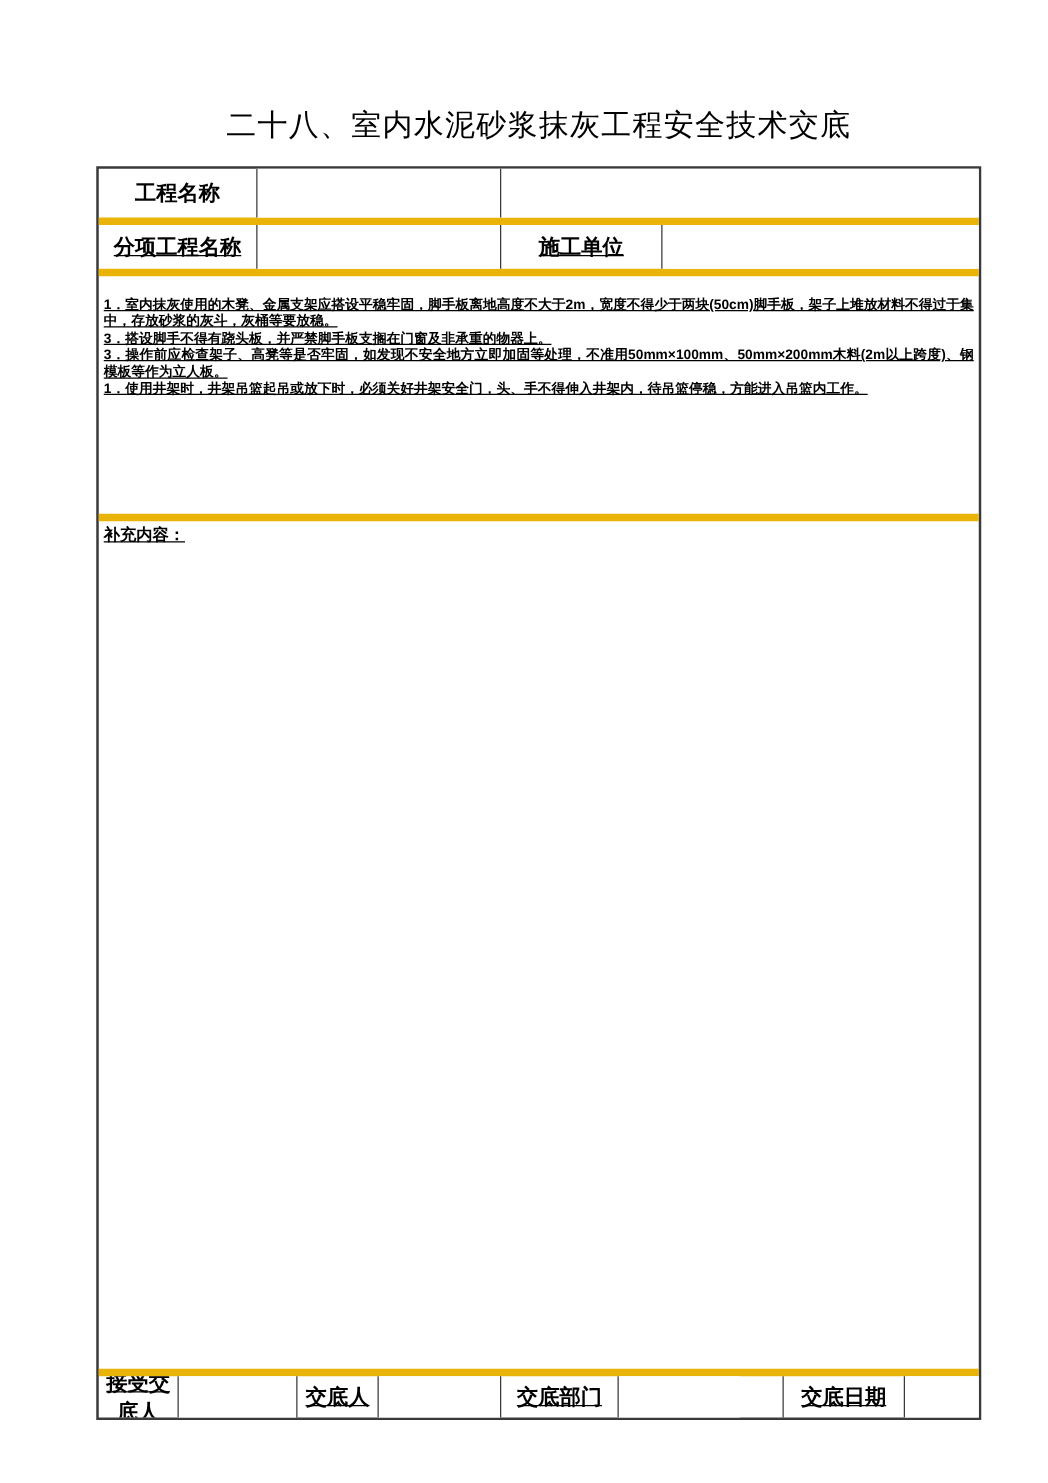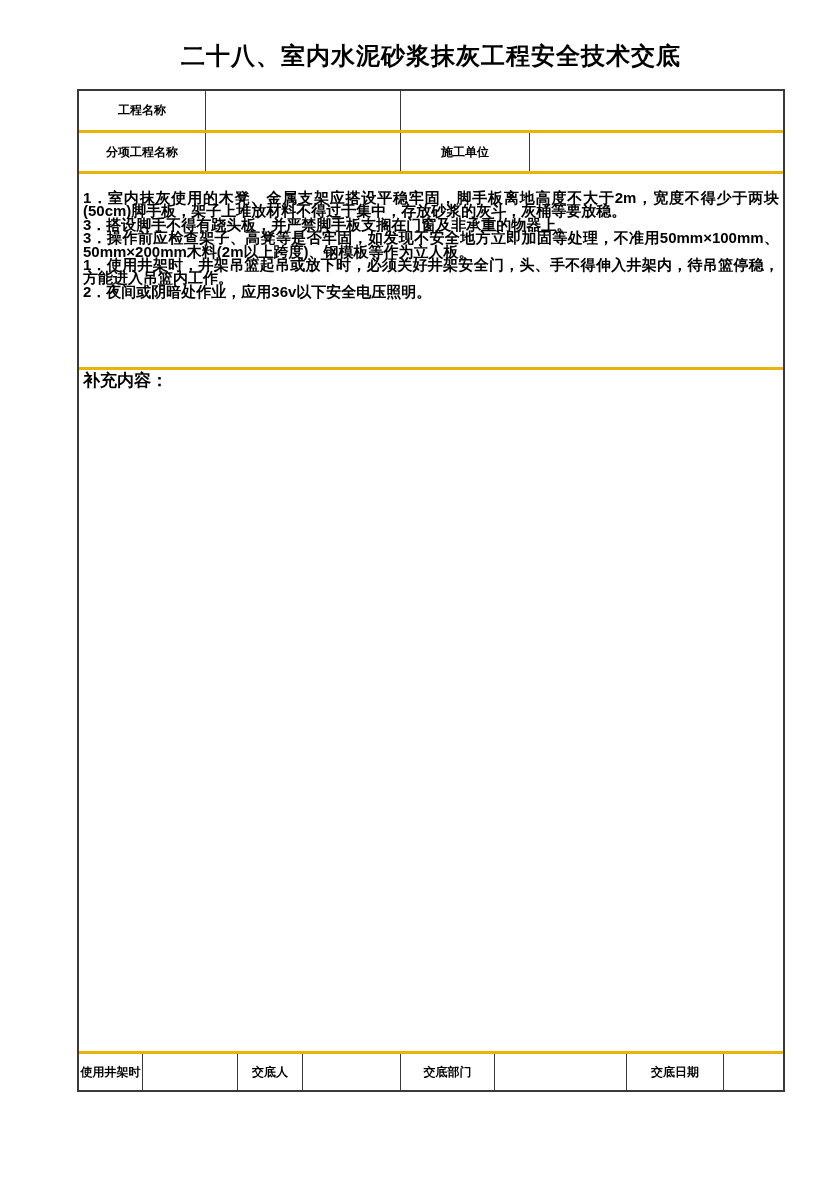--- a/index.html
+++ b/index.html
@@ -8,71 +8,71 @@
     width: 838px;
     height: 1186px;
     background: #ffffff;
     color: #000000;
     font-family: "Liberation Sans", sans-serif;
     font-weight: bold;
     position: relative;
     overflow: hidden;
   }
   .title {
-    padding-top: 40px;
+    padding-top: 84px;
     margin-left: 77px;
     width: 708px;
     text-align: center;
     font-size: 24px;
-    font-weight: bold;
+    font-weight: normal;
     letter-spacing: 1px;
     white-space: nowrap;
   }
   .doc-table {
     margin: 17px 0 0 77px;
     width: 708px;
     border: 2px solid #3a3a3a;
   }
   .row { display: flex; }
-  .row + .row { border-top: 3px solid #eab308; }
+  .row + .row { border-top: 6px solid #eab308; text-decoration: underline; }
   .cell { border-left: 1px solid #3a3a3a; overflow: hidden; }
   .cell:first-child { border-left: none; }
   .label-cell {
     display: flex;
     align-items: center;
     justify-content: center;
-    font-size: 12px;
+    font-size: 17px;
     text-align: center;
   }
   .value-cell { background: #ffffff; }
 
   
   .r-head  { height: 39px; }
   .r-head2 { height: 41px; }
   .c-hl1 { flex: 0 0 126px; }
   .c-hv1 { flex: 0 0 195px; }
   .c-hl2 { flex: 0 0 129px; }
   .c-hv2 { flex: 1; }
 
   
   .r-body { height: 196px; }
   .body-cell {
     flex: 1;
     padding: 17px 4px 0 4px;
-    font-size: 15px;
+    font-size: 11px;
     line-height: 13.4px;
   }
   .body-cell p { margin: 0; text-align: justify; }
 
   
   .r-supp { height: 684px; }
   .supp-cell {
     flex: 1;
     padding: 4px 4px 0 4px;
-    font-size: 17px;
+    font-size: 13px;
     line-height: 14px;
   }
 
   
   .r-foot { height: 39px; }
   .c-f1 { flex: 0 0 63px; }
   .c-f2 { flex: 0 0 95px; }
   .c-f3 { flex: 0 0 65px; }
   .c-f4 { flex: 0 0 98px; }
   .c-f5 { flex: 0 0 94px; }
@@ -101,32 +101,31 @@
       <div class="cell label-cell c-hl2">施工单位</div>
       <div class="cell value-cell c-hv2"></div>
     </div>
 
     <div class="row r-body">
       <div class="cell body-cell">
         <p>1．室内抹灰使用的木凳、金属支架应搭设平稳牢固，脚手板离地高度不大于2m，宽度不得少于两块(50cm)脚手板，架子上堆放材料不得过于集中，存放砂浆的灰斗，灰桶等要放稳。</p>
         <p>3．搭设脚手不得有跷头板，并严禁脚手板支搁在门窗及非承重的物器上。</p>
         <p>3．操作前应检查架子、高凳等是否牢固，如发现不安全地方立即加固等处理，不准用50mm×100mm、50mm×200mm木料(2m以上跨度)、钢模板等作为立人板。</p>
         <p>1．使用井架时，井架吊篮起吊或放下时，必须关好井架安全门，头、手不得伸入井架内，待吊篮停稳，方能进入吊篮内工作。</p>
-        <p>2．夜间或阴暗处作业，应用36v以下安全电压照明。</p>
       </div>
     </div>
 
     <div class="row r-supp">
       <div class="cell supp-cell">
         <span>补充内容：</span>
       </div>
     </div>
 
     <div class="row r-foot">
-      <div class="cell label-cell c-f1">使用井架时</div>
+      <div class="cell label-cell c-f1">接受交底人</div>
       <div class="cell value-cell c-f2"></div>
       <div class="cell label-cell c-f3">交底人</div>
       <div class="cell value-cell c-f4"></div>
       <div class="cell label-cell c-f5">交底部门</div>
       <div class="cell value-cell c-f6"></div>
       <div class="cell label-cell c-f7">交底日期</div>
       <div class="cell value-cell c-f8"></div>
     </div>
 
   </div>

